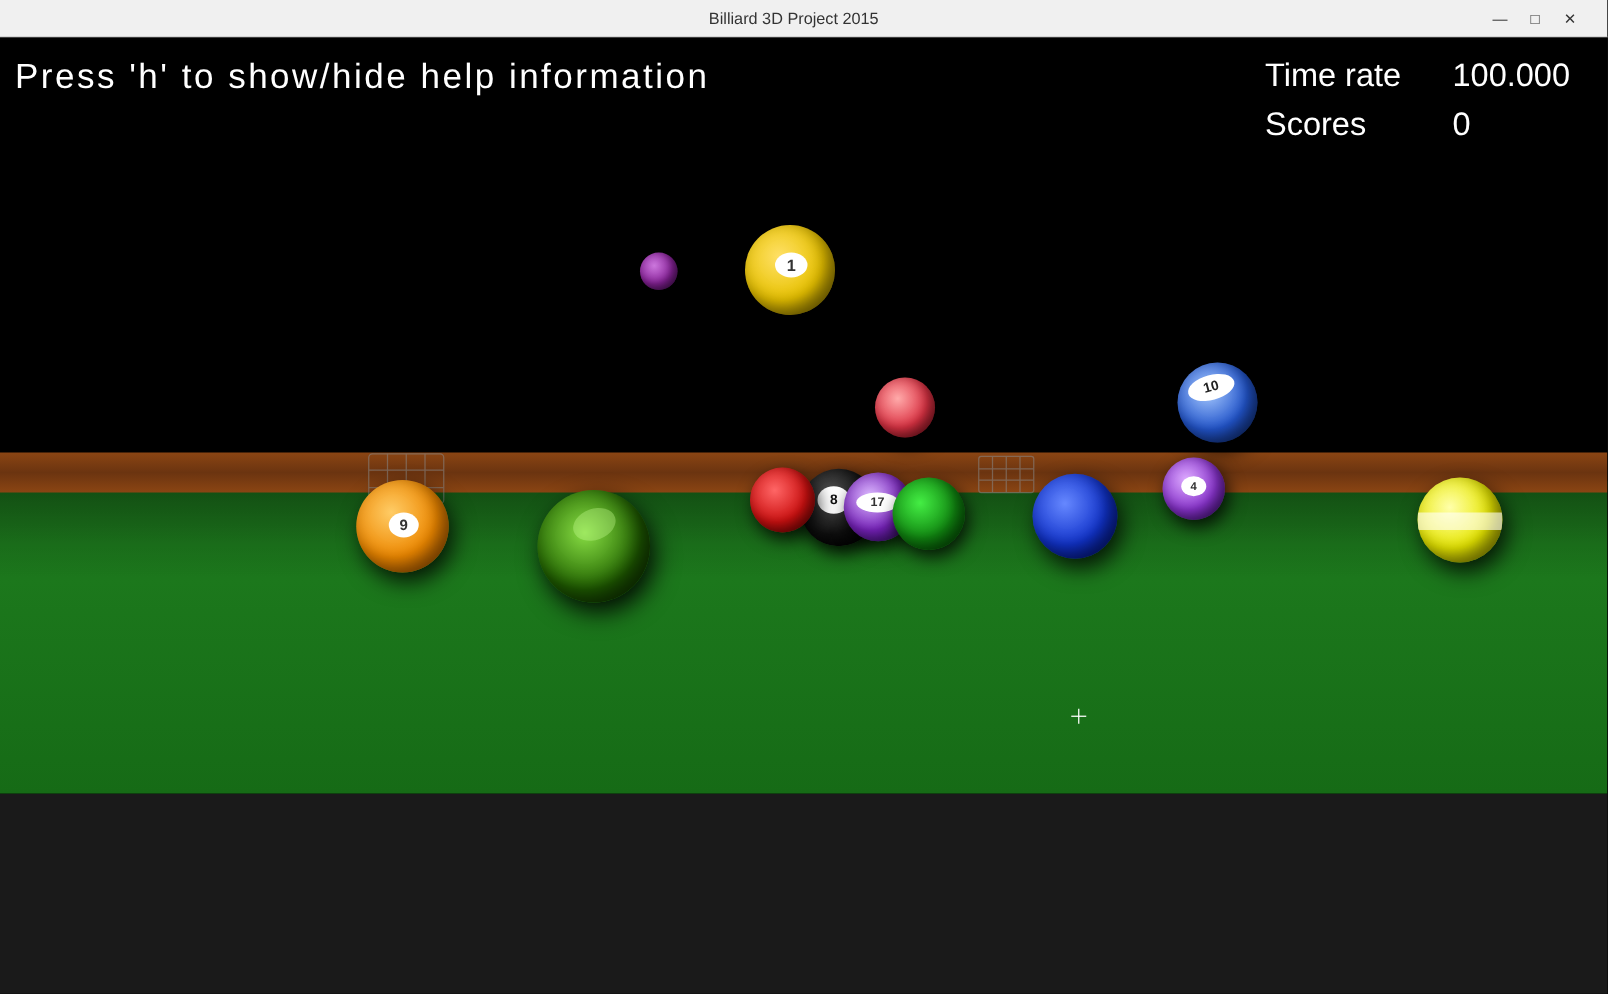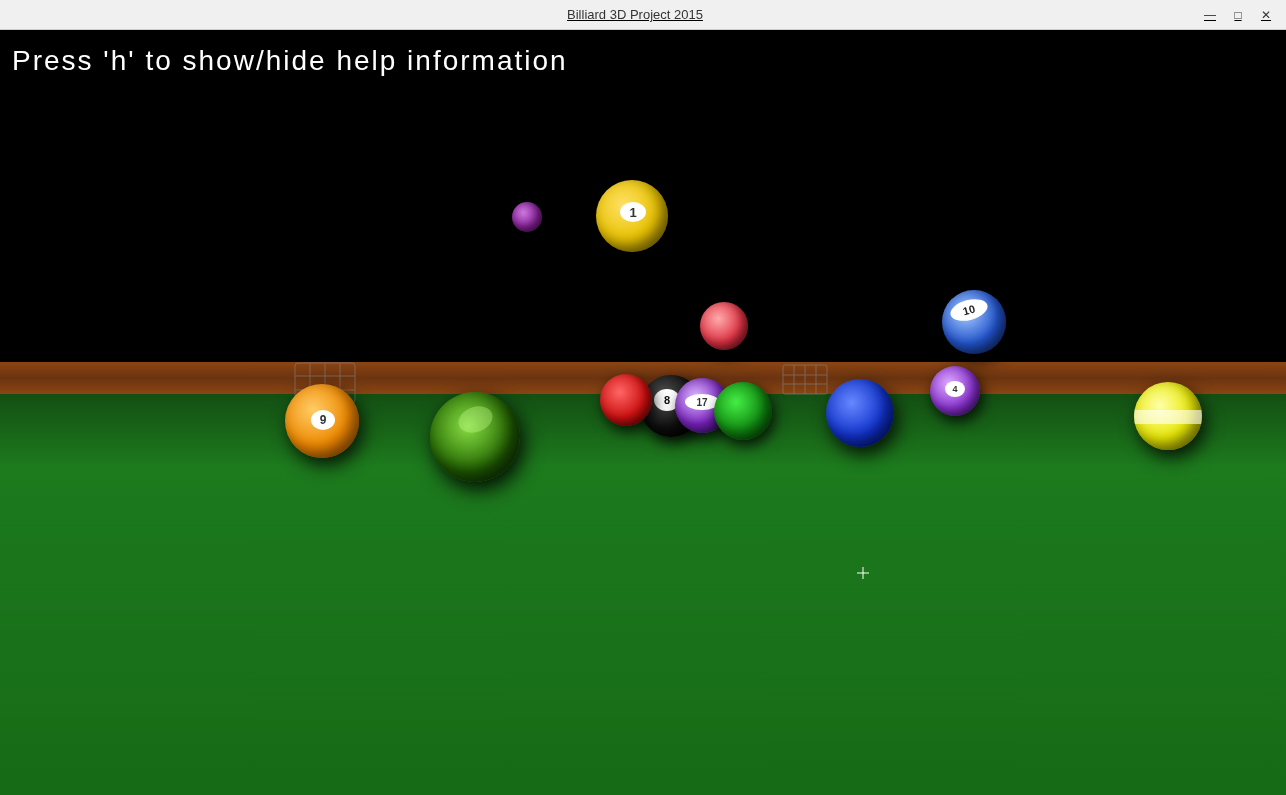--- a/index.html
+++ b/index.html
@@ -13,23 +13,22 @@
     }
 
     
     #title-bar {
       width: 100%;
       height: 30px;
       background: #f0f0f0;
       display: flex;
       align-items: center;
       justify-content: space-between;
-      padding: 0 10px;
+      padding: 0 20px;
       border-bottom: 1px solid #ccc;
-      text-decoration: underline;
     }
 
     #title-text {
       flex: 1;
       text-align: center;
       font-size: 13px;
       color: #333;
     }
 
     #window-controls {
@@ -46,21 +45,21 @@
       font-size: 12px;
       color: #333;
       display: flex;
       align-items: center;
       justify-content: center;
     }
 
     
     #game-area {
       width: 1286px;
-      height: 765px;
+      height: 605px;
       position: relative;
       background: #000;
       overflow: hidden;
     }
 
     
     #help-text {
       position: absolute;
       top: 15px;
       left: 12px;
@@ -203,20 +202,30 @@
     <button class="win-btn">—</button>
     <button class="win-btn">□</button>
     <button class="win-btn">✕</button>
   </div>
 </div>
 
 <div id="game-area">
 
   <div id="help-text">Press 'h' to show/hide help information</div>
 
+  <div id="stats-panel">
+    <div class="stat-row">
+      <span class="stat-label">Time rate</span>
+      <span class="stat-value">100.000</span>
+    </div>
+    <div class="stat-row">
+      <span class="stat-label">Scores</span>
+      <span class="stat-value">0</span>
+    </div>
+  </div>
 
   <div id="table-container">
     <div class="bg-black"></div>
     <div class="rail"></div>
     <div class="felt"></div>
   </div>
 
   <div class="pocket" style="left:290px; top:328px;">
     <svg width="70" height="50" viewBox="0 0 70 50">
       <g stroke="#888" stroke-width="1" fill="none" opacity="0.8">

